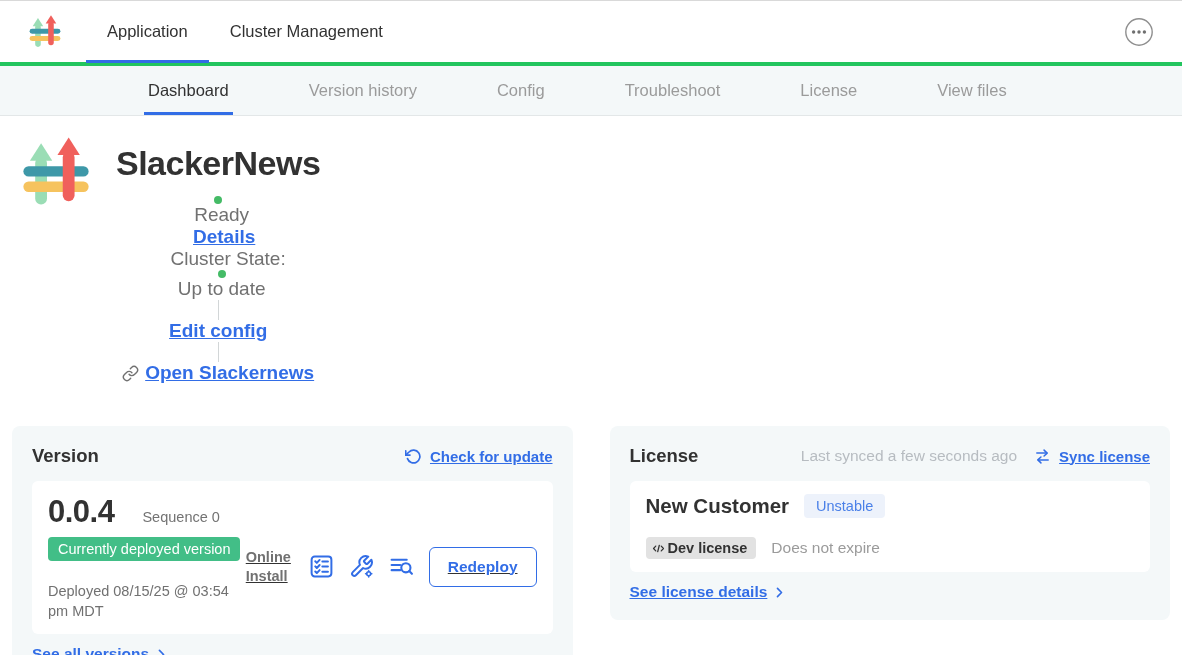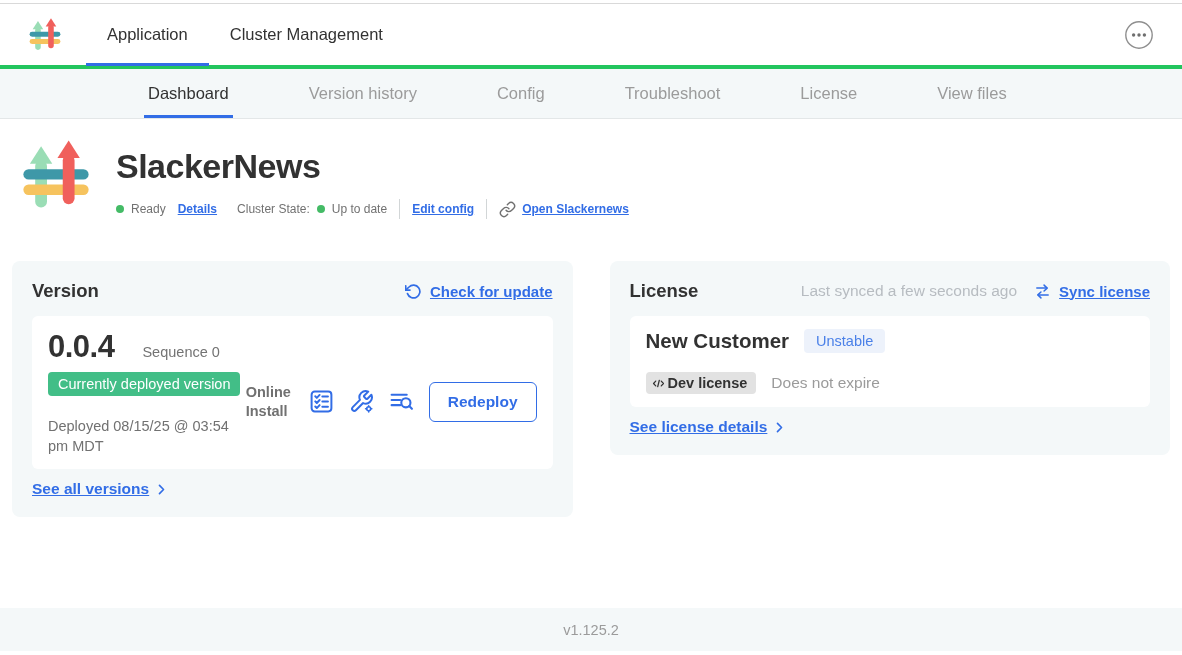--- a/index.html
+++ b/index.html
@@ -36,21 +36,21 @@
     position:relative; cursor:pointer; }
   .subnav-item.active { color:#323232; font-weight:500; }
   .subnav-item.active::after { content:""; position:absolute; left:-4px; right:-4px; bottom:0;
     height:3px; background:#326de6; }
 
   
   .main { flex:1 1 auto; padding:20px 20px 0; }
   .app-head { display:flex; gap:24px; }
   .app-logo-large svg { width:72px; height:74px; }
   .app-title { font-size:34px; font-weight:700; letter-spacing:-0.5px; margin-top:8px; }
-  .status-row { display:flex; align-items:center; margin-top:13px; font-size:12px; color:#717171; }
+  .status-row { display:flex; align-items:center; margin-top:13px; font-size:19px; color:#717171;flex-direction:column; }
   .dot { width:8px; height:8px; border-radius:50%; background:#44bb66; display:inline-block; }
   .status-row .gap-s { margin-left:7px; } .status-row .gap-m { margin-left:12px; }
   .status-row .gap-l { margin-left:20px; }
   .vdivider { width:1px; height:20px; background:#d2d6d7; margin:0 12px; }
   .open-link { display:flex; align-items:center; gap:6px; }
   .open-link .chain { color:#717171; display:flex; }
   .open-link .chain svg { width:17px; height:17px; }
 
   
   .cards { display:flex; gap:37px; margin:42px -8px 0; align-items:flex-start; }
@@ -63,21 +63,21 @@
   .inner-card { background:#fff; border-radius:6px; padding:13px 16px; }
 
   
   .v-flex { display:flex; justify-content:space-between; }
   .v-row { display:flex; align-items:baseline; gap:28px; }
   .v-num { font-size:31px; font-weight:800; letter-spacing:-0.5px; }
   .v-seq { font-size:14.5px; color:#737373; }
   .deployed-badge { display:inline-block; background:#42be87; color:#fff; font-size:14.5px;
     padding:4px 10px; border-radius:4px; margin-top:7px; white-space:nowrap; }
   .deployed-at { font-size:14.5px; color:#717171; margin-top:20px; max-width:200px; line-height:1.38; }
-  .v-right { display:flex; align-items:center; gap:15px; align-self:center; margin-top:18px; }
+  .v-right { display:flex; align-items:center; gap:15px; align-self:center; margin-top:18px;text-decoration:underline; }
   .install-type { font-size:14.5px; font-weight:700; color:#717171; line-height:1.25; width:48px; }
   .icon-btn { background:none; border:none; padding:0; color:#326de6; cursor:pointer; display:flex; }
   .icon-btn svg { width:25px; height:25px; }
   .redeploy-btn { background:#fff; border:1px solid #326de6; color:#326de6; font-weight:700;
     font-size:15.5px; font-family:inherit; padding:10px 18px; border-radius:6px; cursor:pointer; }
   .see-link { display:inline-flex; align-items:center; gap:6px; margin-top:11px; cursor:pointer; }
   .see-link .lbl { color:#326de6; font-weight:600; font-size:15.5px; text-decoration:underline; }
   .see-link svg { width:13px; height:13px; color:#326de6; }
 
   

